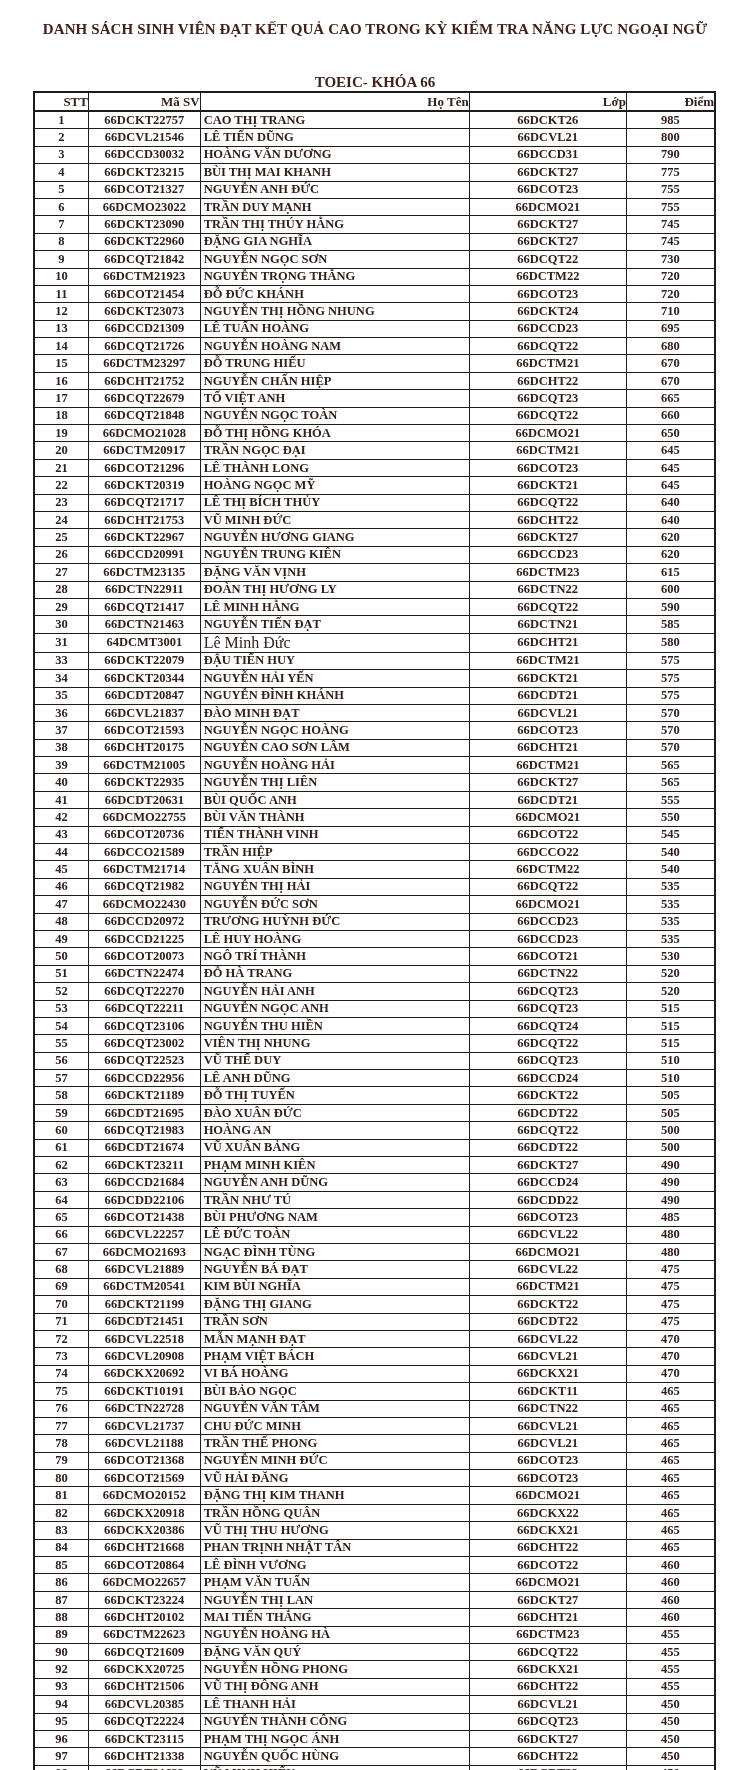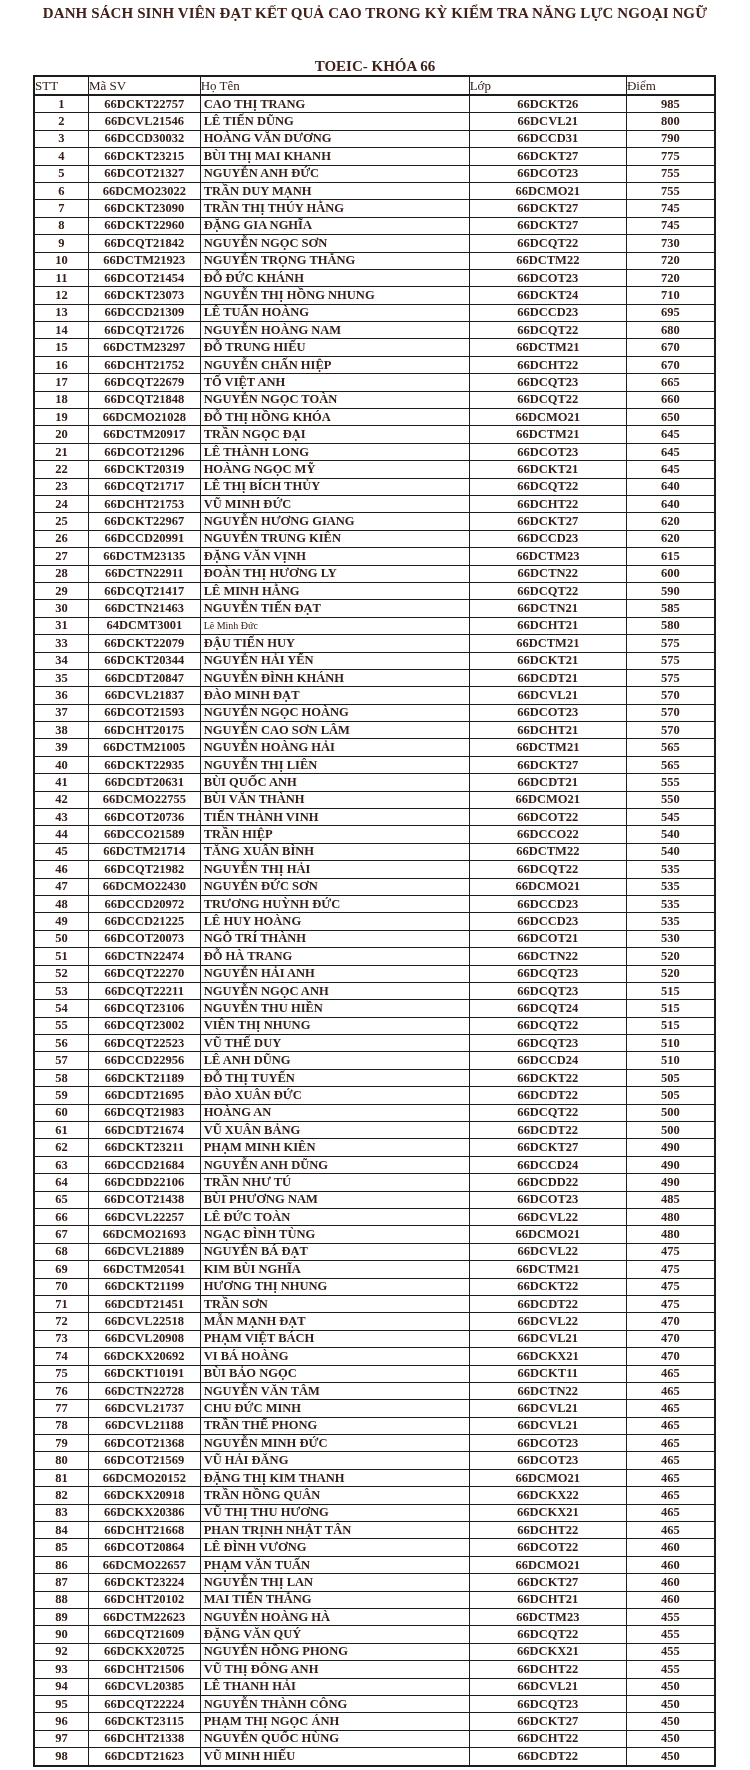--- a/index.html
+++ b/index.html
@@ -6,21 +6,21 @@
   body{
     width:750px;height:1770px;
     background:#ffffff;
     font-family:"Liberation Serif","DejaVu Serif",serif;
     color:var(--text-color,#33201a);
     -webkit-font-smoothing:antialiased;
   }
   .page{width:750px;height:1770px;overflow:hidden;}
   .title-block{
     text-align:center;
-    padding-top:5px;
+    padding-top:21px;
     color:var(--title-color,#41211a);
     font-weight:bold;
   }
   .title-line1{font-size:15px;line-height:17px;letter-spacing:0.1px;}
   .title-line2{font-size:15px;line-height:16px;margin-top:36px;}
   table.roster{
     margin:1px 0 0 33px;
     width:683px;
     border-collapse:collapse;
     table-layout:fixed;
@@ -28,37 +28,37 @@
   }
   table.roster th, table.roster td{
     border:1px solid var(--border-color,#1c1c1c);
     padding:0;
     overflow:hidden;
     white-space:nowrap;
   }
   table.roster th{
     height:17px;
     font-size:13px;
-    font-weight:normal;
-    text-align:left;
+    font-weight:bold;
+    text-align:right;
     border-bottom-width:2px;
   }
   table.roster td{
     height:16.4px;
     font-size:12.5px;
     font-weight:bold;
     text-align:center;
   }
   table.roster td.col-name{
     text-align:left;
     padding-left:3px;
   }
   table.roster td.plain{
     font-weight:normal;
-    font-size:10px;
+    font-size:16px;
   }
   col.c-stt{width:8%;}
   col.c-ma{width:16.4%;}
   col.c-name{width:39.5%;}
   col.c-lop{width:23.1%;}
   col.c-diem{width:13%;}
 </style>
 </head>
 <body>
 
@@ -558,21 +558,21 @@
         <tr>
           <td class="col-stt">69</td>
           <td class="col-ma">66DCTM20541</td>
           <td class="col-name">KIM BÙI NGHĨA</td>
           <td class="col-lop">66DCTM21</td>
           <td class="col-diem">475</td>
         </tr>
         <tr>
           <td class="col-stt">70</td>
           <td class="col-ma">66DCKT21199</td>
-          <td class="col-name">HƯƠNG THỊ NHUNG</td>
+          <td class="col-name">ĐẶNG THỊ GIANG</td>
           <td class="col-lop">66DCKT22</td>
           <td class="col-diem">475</td>
         </tr>
         <tr>
           <td class="col-stt">71</td>
           <td class="col-ma">66DCDT21451</td>
           <td class="col-name">TRẦN SƠN</td>
           <td class="col-lop">66DCDT22</td>
           <td class="col-diem">475</td>
         </tr>

